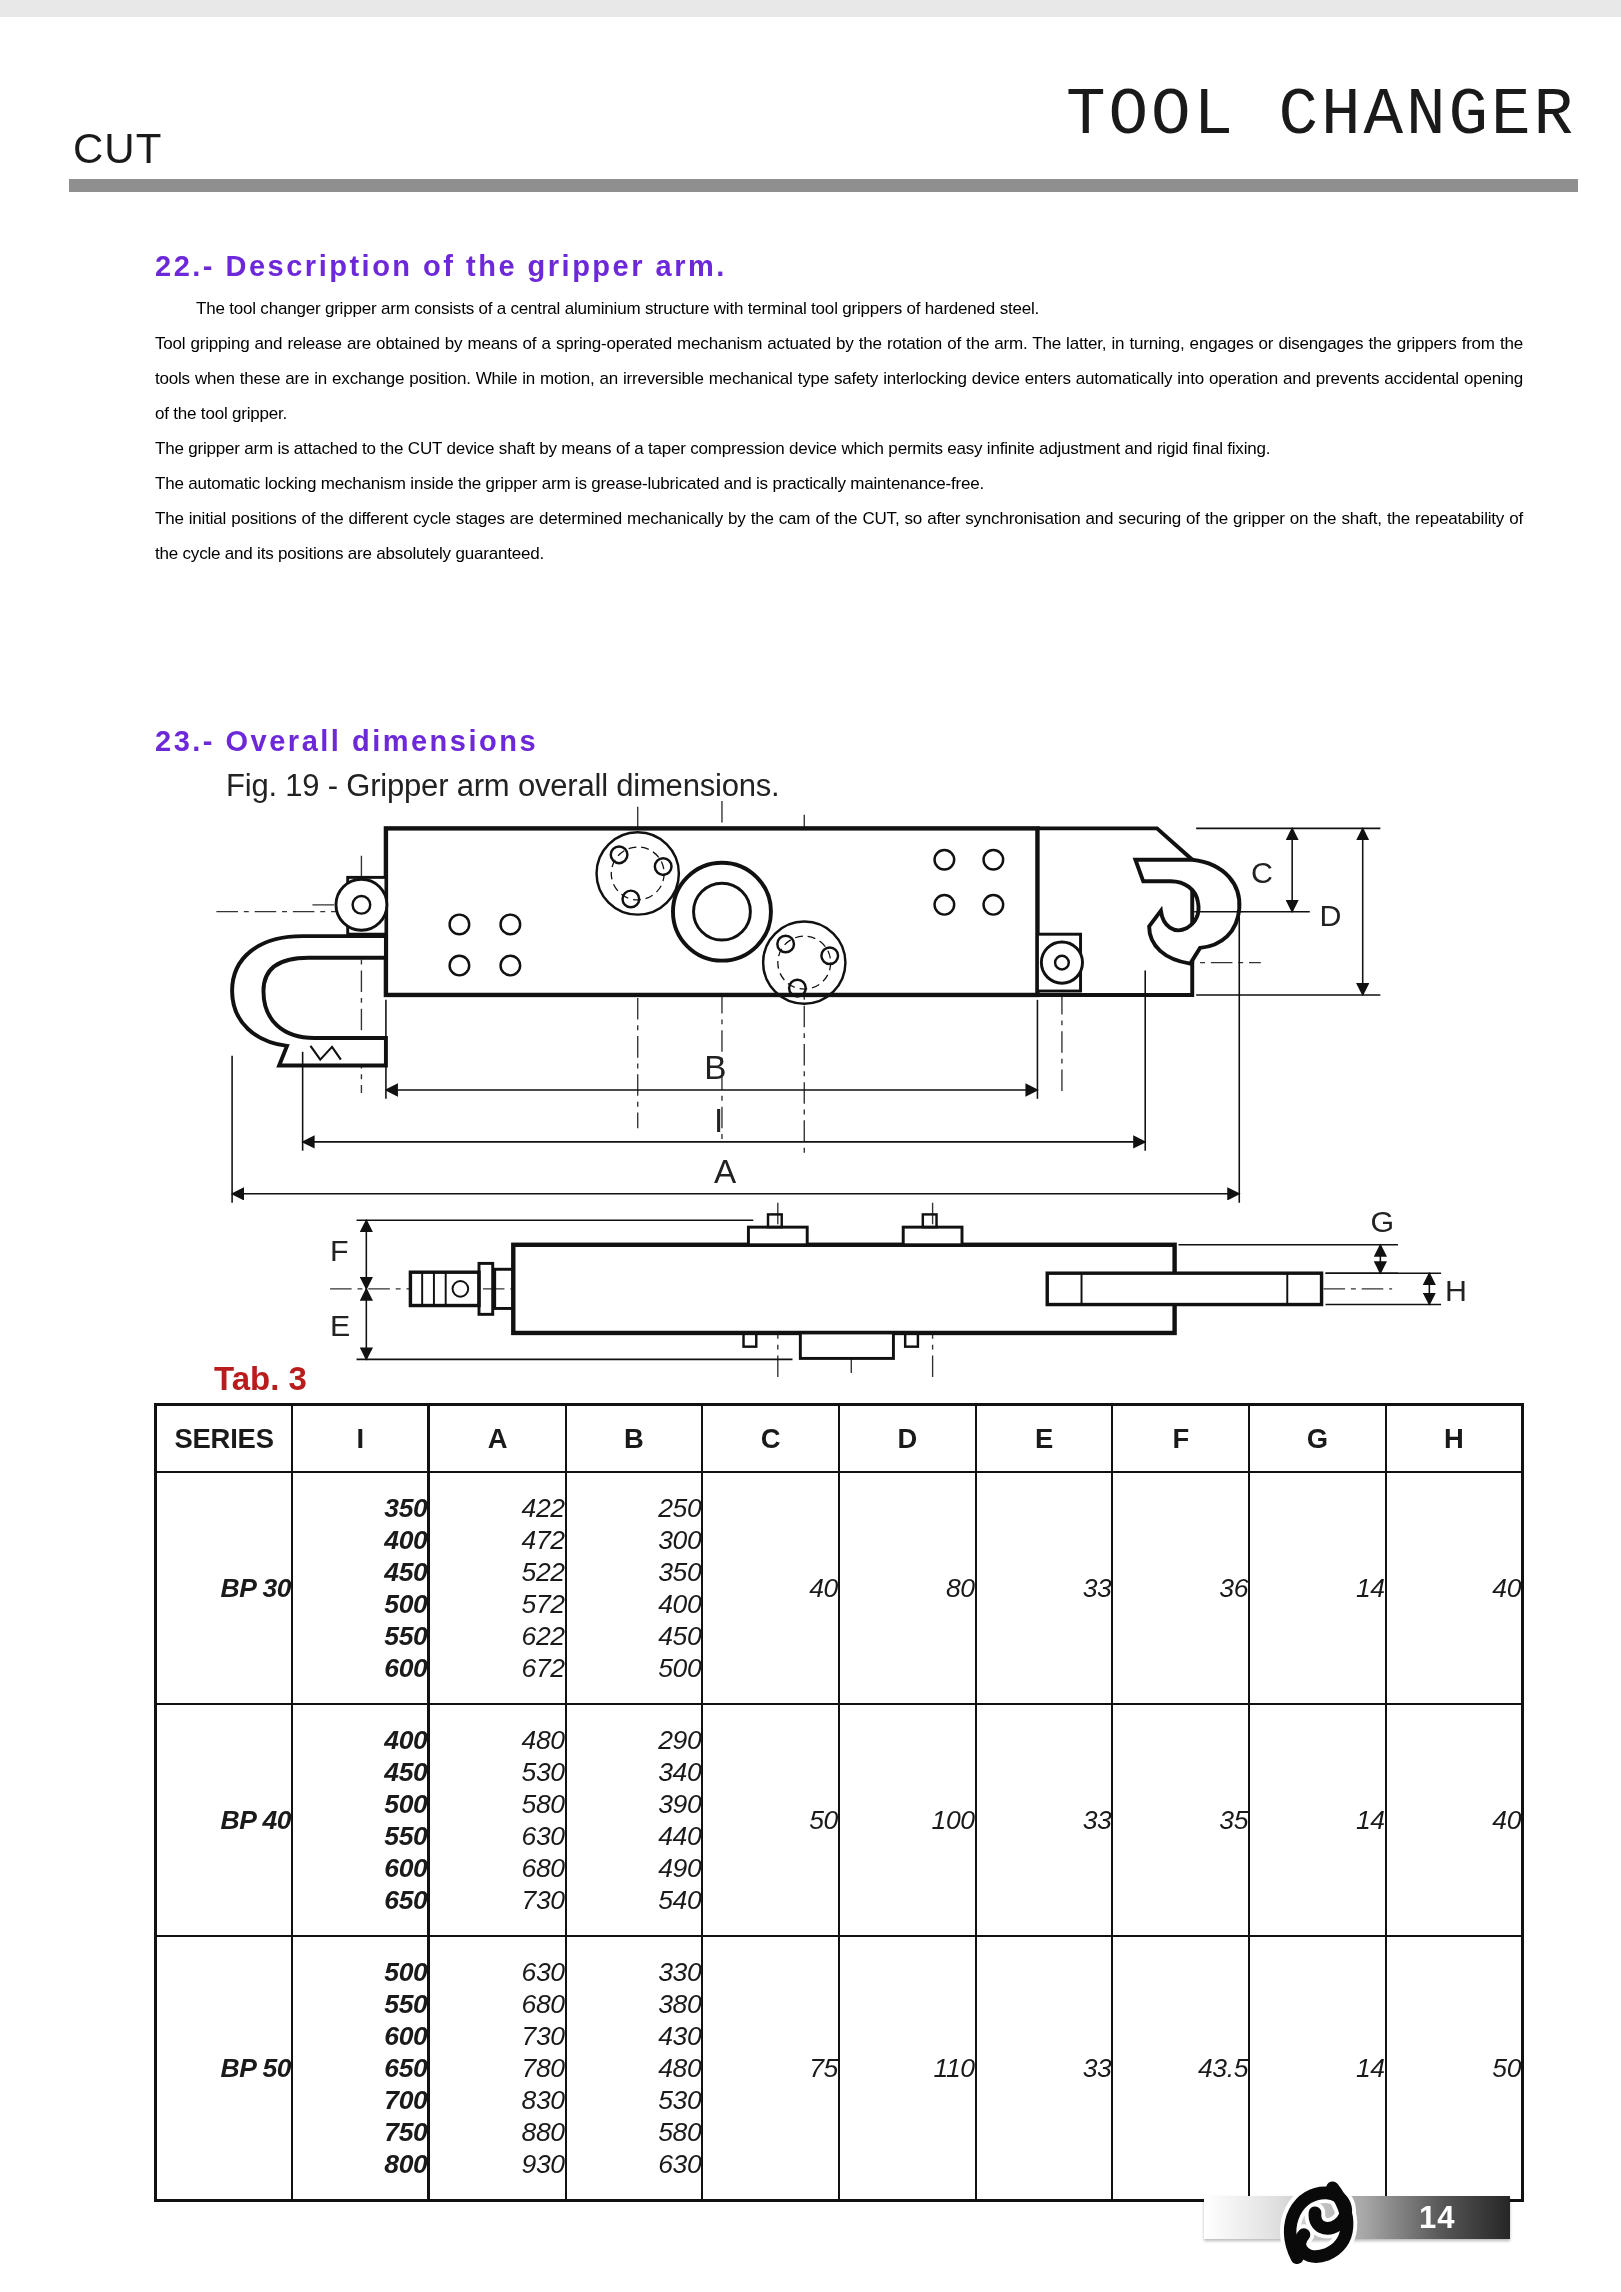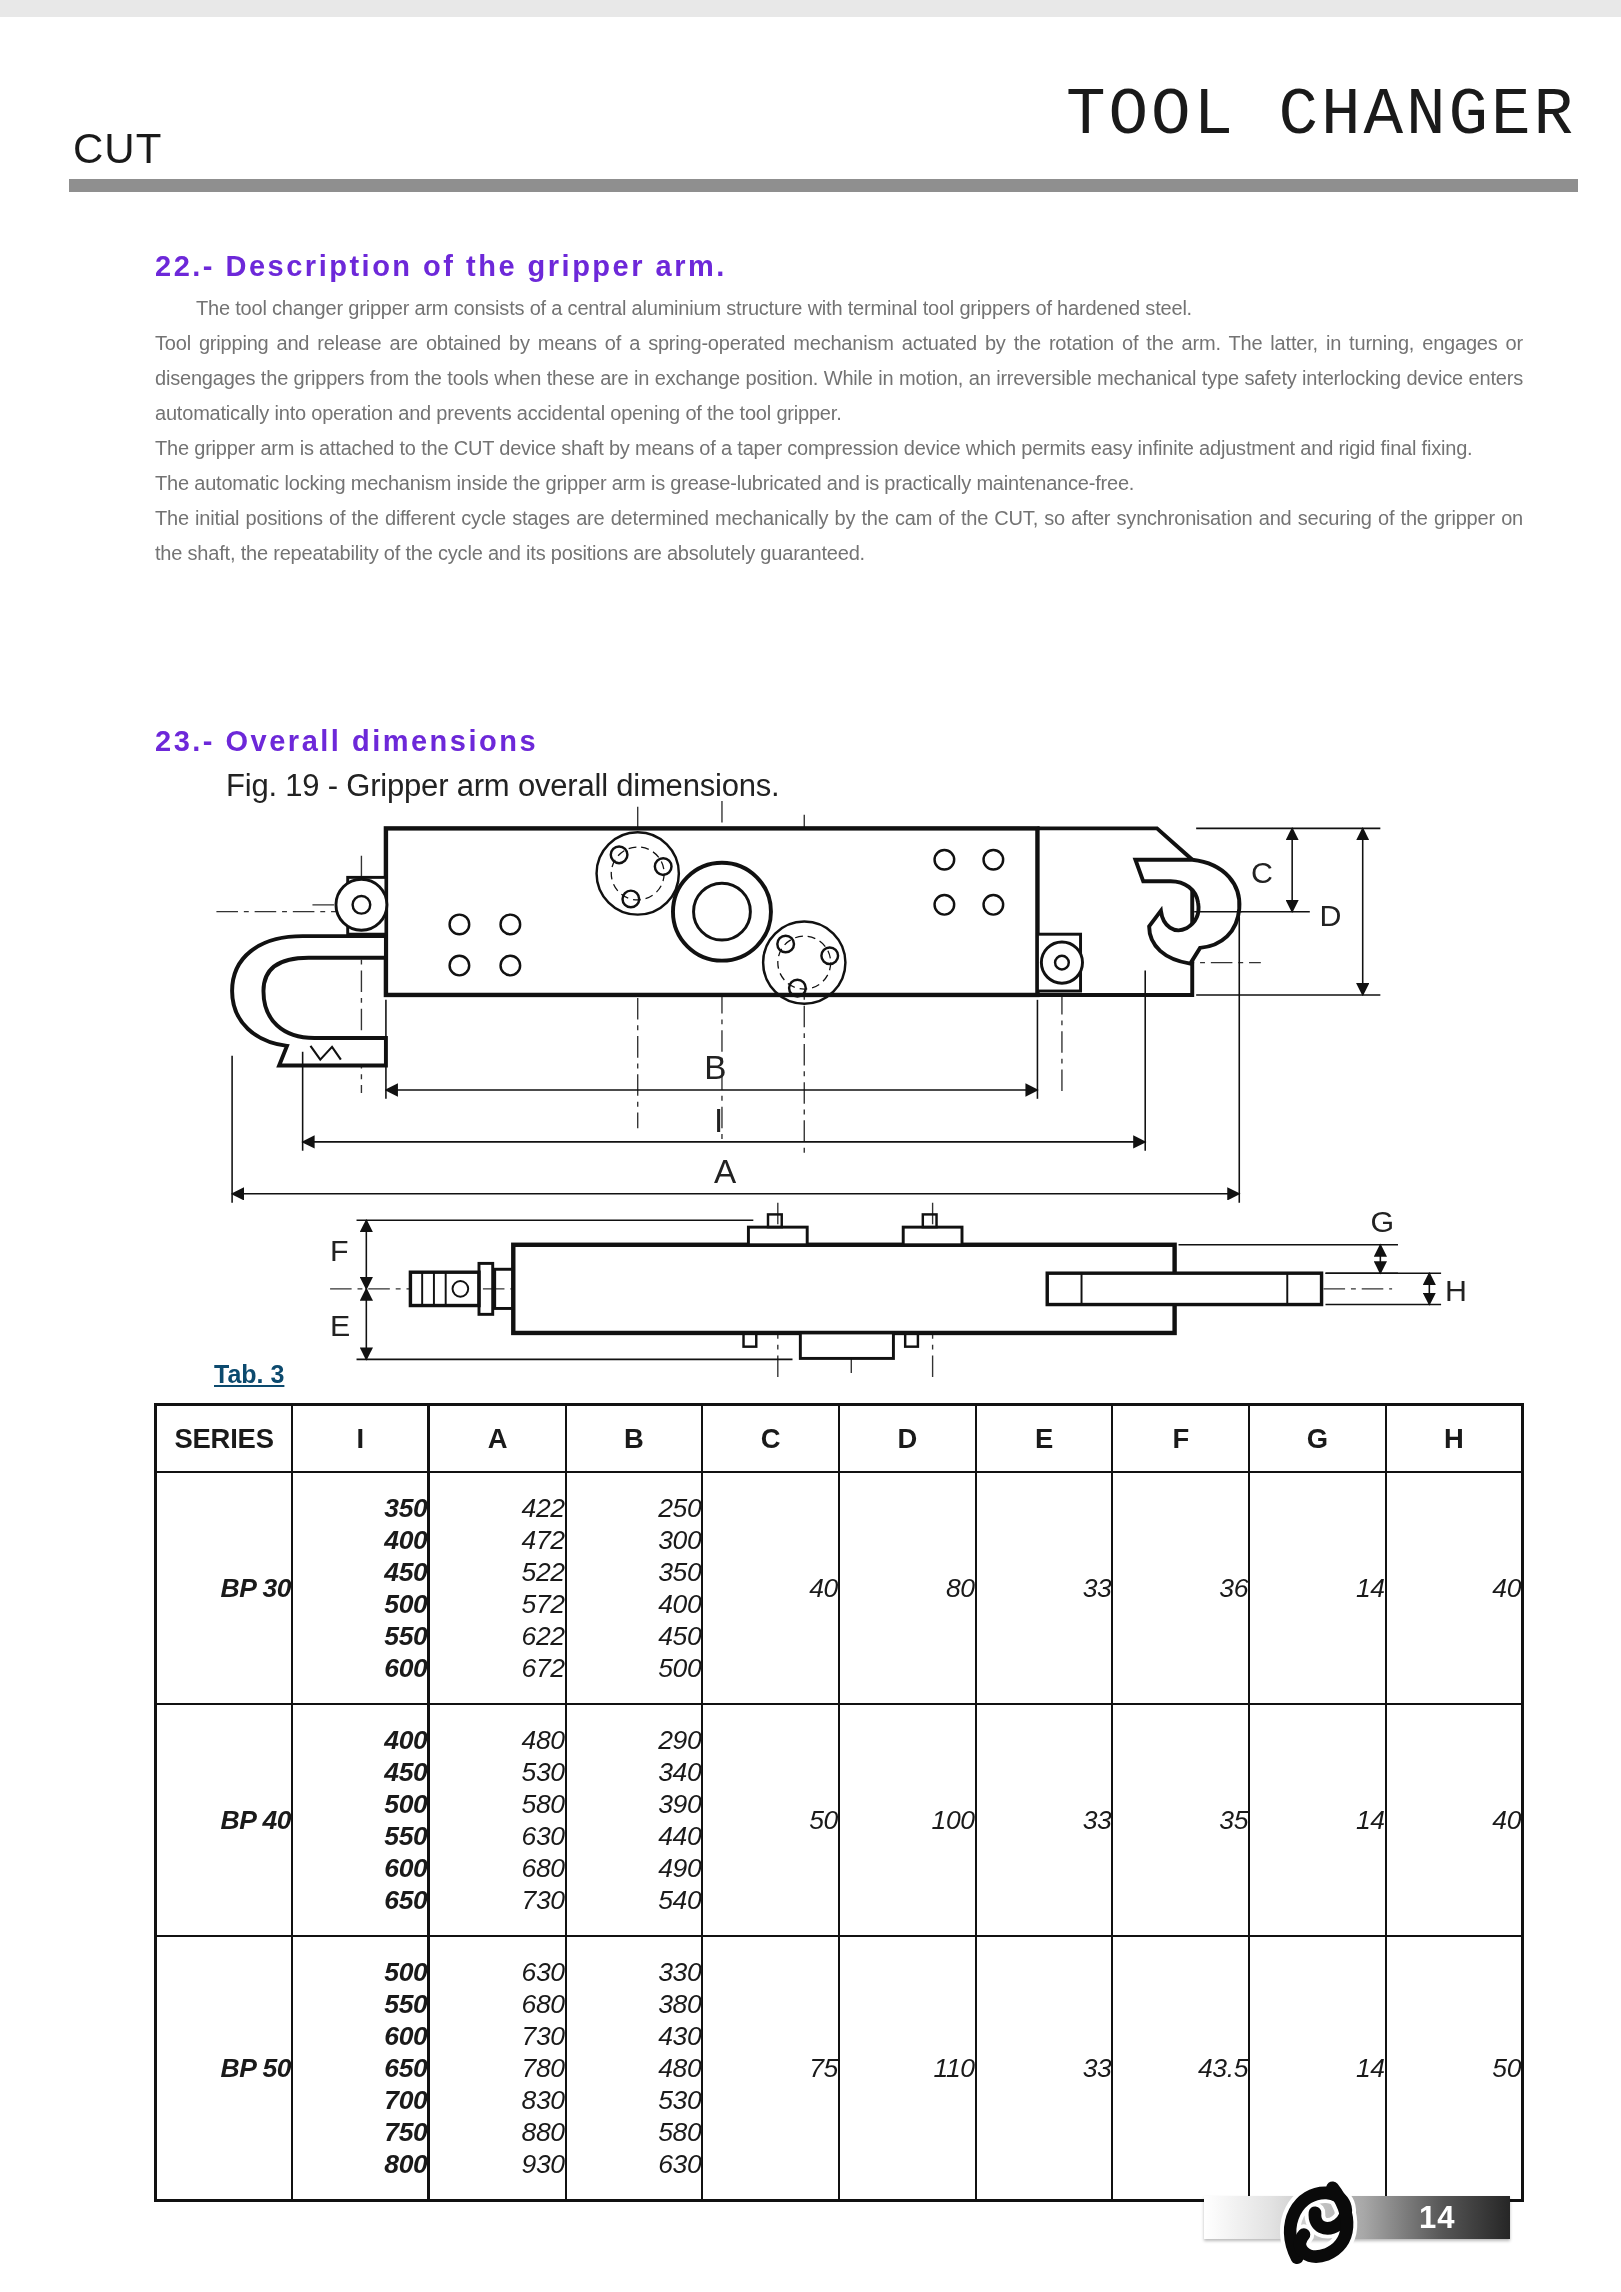--- a/index.html
+++ b/index.html
@@ -20,35 +20,35 @@
   .header-rule{
     position:absolute;left:69px;top:162px;width:1509px;height:12.7px;background:#8f8f8f;
   }
   
   .sec22{position:absolute;left:155px;top:233px;width:1368px;}
   .sec23{position:absolute;left:155px;top:708px;width:1368px;}
   .sec-heading{
     margin:0 0 7.8px 0;font-size:29px;font-weight:700;color:#6d28d9;letter-spacing:2.5px;
   }
   .body-text p{
-    margin:0;font-size:20px;line-height:35px;text-align:justify;
-    letter-spacing:-0.2px;color:#737373;
+    margin:0;font-size:17px;line-height:35px;text-align:justify;
+    letter-spacing:-0.2px;color:#000000;
   }
   .body-text p.indent{text-indent:41px;}
   .fig-caption{
     margin:9.8px 0 0 71px;font-size:31px;color:#222;letter-spacing:-0.2px;
   }
   
   .figure-wrap{position:absolute;left:165px;top:782px;width:1304px;height:580px;}
   .figure-wrap svg{display:block;}
   .dim-label{font-size:34px;fill:#222;font-family:"Liberation Sans",sans-serif;}
   .dim-label-sm{font-size:31px;fill:#222;font-family:"Liberation Sans",sans-serif;}
   
   .tab-label{
-    position:absolute;left:214px;top:1343px;font-size:25px;font-weight:700;color:#0c4a6e;text-decoration:underline;
+    position:absolute;left:214px;top:1343px;font-size:33px;font-weight:700;color:#b91c1c;
   }
   .spec-table{
     position:absolute;left:154px;top:1386px;width:1370px;
     border-collapse:collapse;table-layout:fixed;border:3.9px solid #111;
     font-size:26.5px;color:#1a1a1a;
   }
   .spec-table th{
     border:2px solid #111;border-bottom:2.9px solid #111;height:63px;
     font-size:27.4px;font-weight:700;letter-spacing:-0.2px;
   }

